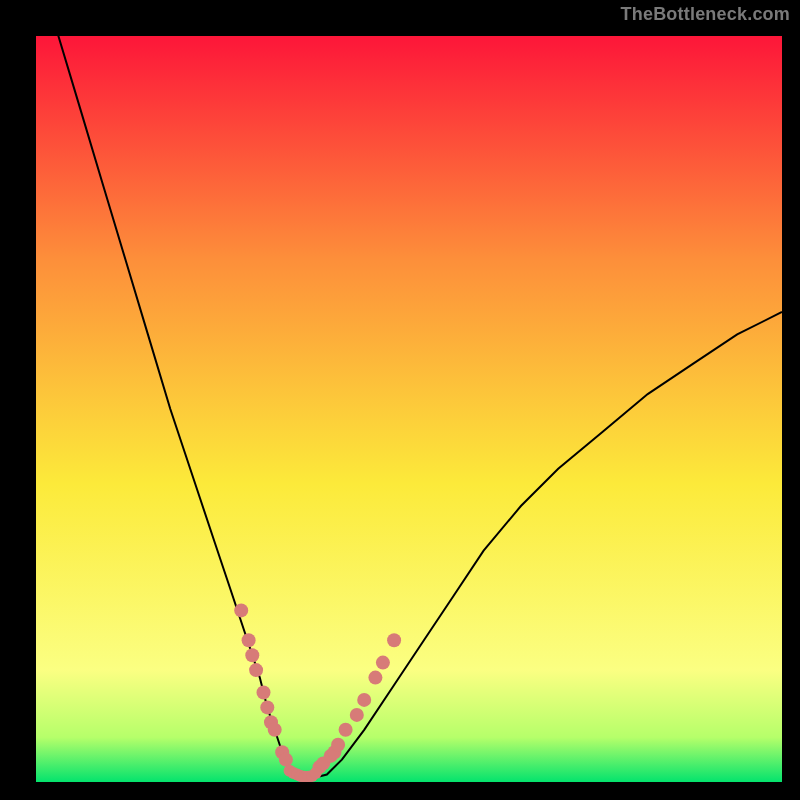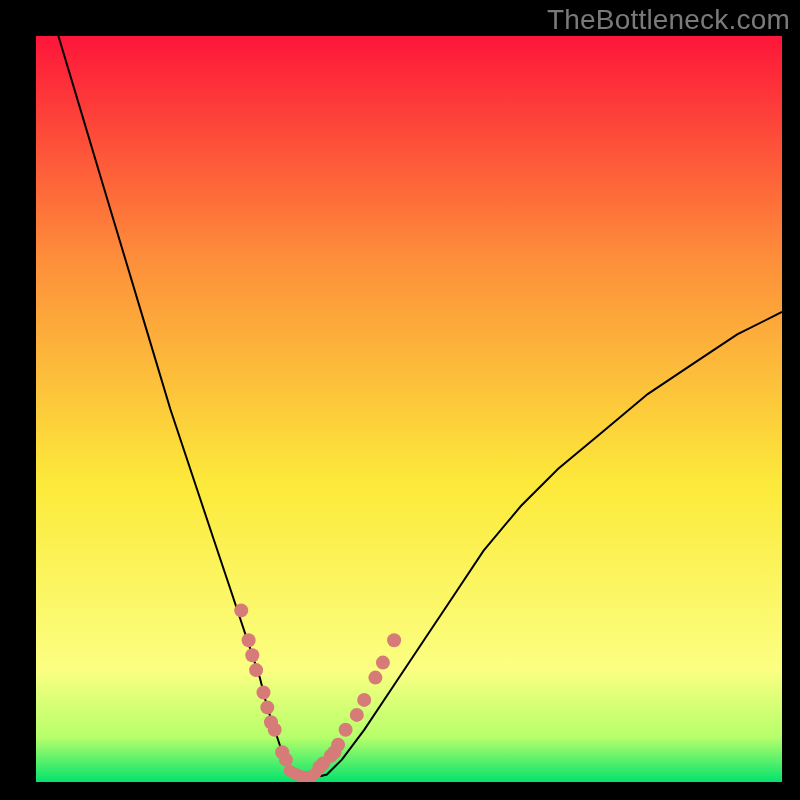--- a/index.html
+++ b/index.html
@@ -15,22 +15,22 @@
     position: relative;
     width: 800px;
     height: 800px;
     background: #000;
   }
   .header-text {
     position: absolute;
     top: 4px;
     right: 10px;
     color: #7a7a7a;
-    font-size: 28px;
-    font-weight: 400;
+    font-size: 18px;
+    font-weight: 700;
     letter-spacing: 0.2px;
   }
   .plot {
     position: absolute;
     left: 36px;
     top: 36px;
     width: 746px;
     height: 746px;
   }
   svg {

